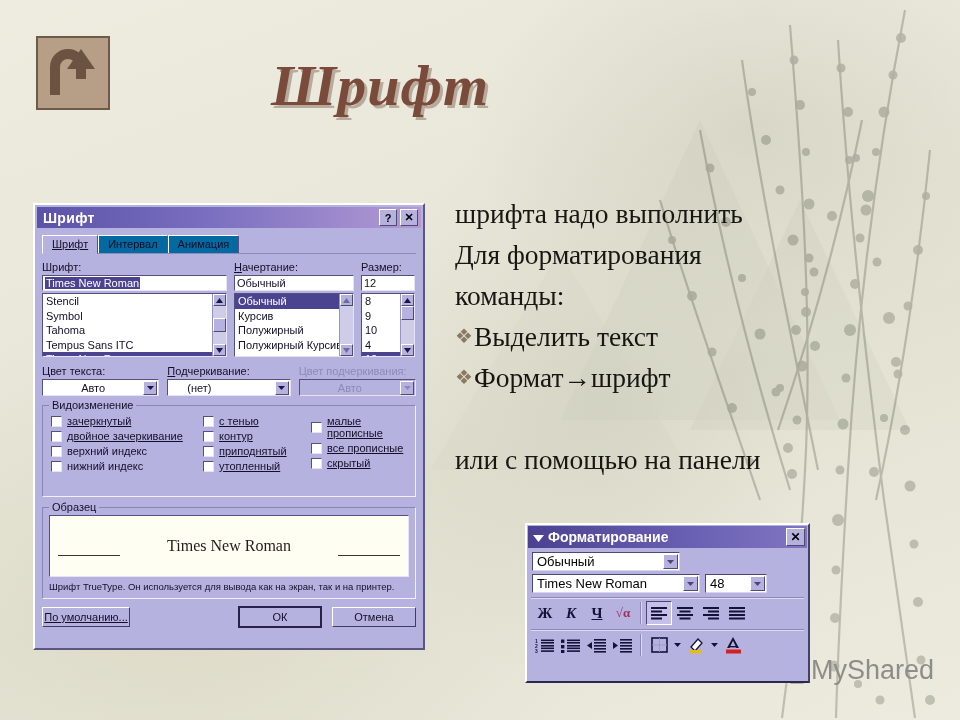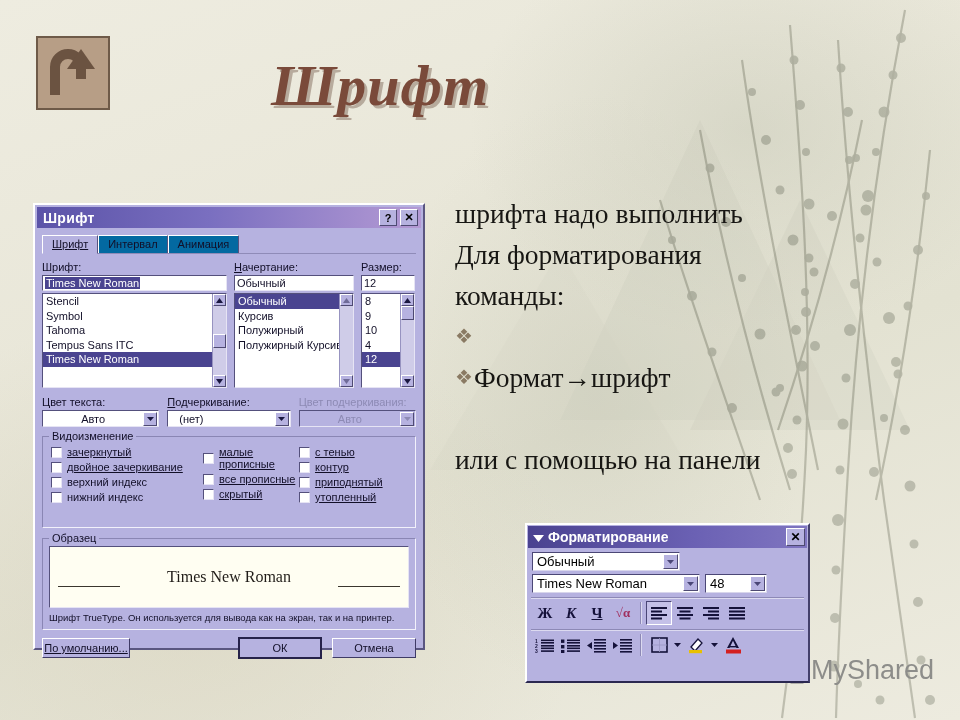--- a/index.html
+++ b/index.html
@@ -83,36 +83,36 @@
     border-bottom-color:#e6e4f4;box-sizing:border-box;
   }
   .lbl{font-size:11px;margin-bottom:2px;display:block;}
   .row1{display:flex;gap:7px;}
   .col-font{width:185px;}
   .col-style{width:120px;}
   .col-size{width:54px;}
   .edit{height:16px;line-height:15px;padding:0 2px;font-size:11px;overflow:hidden;white-space:nowrap;}
   .edit.sel{background:#fff;}
   .edit.sel span{background:#4a4490;color:#fff;padding:0 1px;}
-  .listbox{margin-top:2px;height:95px;display:flex;}
+  .listbox{margin-top:2px;height:64px;display:flex;}
   .lbitems{flex:1;background:#fff;overflow:hidden;}
   .lbitems div{font-size:11px;line-height:14.5px;padding:0 3px;white-space:nowrap;overflow:hidden;}
   .lbitems div.sel{background:#4a4490;color:#fff;}
   .sbar{width:13px;background:#b6b2e0;display:flex;flex-direction:column;border-left:1px solid #9793c0;}
   .sbtn{height:12px;background:#b6b2e0;border:1px solid #fff;border-right-color:#4e4a72;
         border-bottom-color:#4e4a72;display:flex;align-items:center;justify-content:center;box-sizing:border-box;}
   .sbtn svg{display:block;}
   .sthumb{height:14px;background:#b6b2e0;border:1px solid #fff;border-right-color:#4e4a72;
           border-bottom-color:#4e4a72;box-sizing:border-box;}
   .strack{flex:1;background:#cfcce8;}
   
   .row2{display:flex;gap:8px;margin-top:8px;}
   .combo{height:17px;display:flex;align-items:center;}
   .combo .cval{flex:1;text-align:center;font-size:11px;line-height:16px;overflow:hidden;white-space:nowrap;}
-  .combo .cval.left{text-align:left;padding-left:11px;}
+  .combo .cval.left{text-align:left;padding-left:19px;}
   .cbtn{width:14px;height:14px;margin-right:1px;background:#b6b2e0;border:1px solid #fff;
         border-right-color:#4e4a72;border-bottom-color:#4e4a72;display:flex;align-items:center;
         justify-content:center;box-sizing:border-box;}
   .disabled{color:#8d8ab4;}
   .disabled .field{background:#b6b2e0;}
   
   .group{margin-top:9px;border:1px solid #8a86b4;border-right-color:#f2f1fb;border-bottom-color:#f2f1fb;
          padding:9px 8px 21px;position:relative;}
   .group > .gtitle{position:absolute;top:-7px;left:6px;background:#b6b2e0;padding:0 3px;font-size:11px;}
   .effects{display:flex;}
@@ -281,20 +281,21 @@
   </div>
 
   <div id="title">Шрифт</div>
 
   <div id="bodytext">
     <p>шрифта надо выполнить</p>
     <p>Для форматирования</p>
     <p>команды:</p>
     <div class="bullet-row">
       <span class="bullet-mark">❖</span>
+      <span>Выделить текст</span>
     </div>
     <div class="bullet-row">
       <span class="bullet-mark">❖</span>
       <span>Формат</span>
         <span class="arrow">→</span>
         <span> шрифт</span>
     </div>
     <div class="gap"></div>
     <p>или с помощью на панели</p>
   </div>
@@ -471,50 +472,50 @@
               </label>
             <label class="chk">
                 <span class="box"></span>
                 <span>верхний индекс</span>
               </label>
             <label class="chk">
                 <span class="box"></span>
                 <span>нижний индекс</span>
               </label>
           </div>
+          <div class="effcol c2">
+            <label class="chk">
+                <span class="box"></span>
+                <span class="u">с тенью</span>
+              </label>
+            <label class="chk">
+                <span class="box"></span>
+                <span class="u">контур</span>
+              </label>
+            <label class="chk">
+                <span class="box"></span>
+                <span class="u">приподнятый</span>
+              </label>
+            <label class="chk">
+                <span class="box"></span>
+                <span class="u">утопленный</span>
+              </label>
+          </div>
           <div class="effcol">
             <label class="chk">
                 <span class="box"></span>
                 <span class="u">малые прописные</span>
               </label>
             <label class="chk">
                 <span class="box"></span>
                 <span class="u">все прописные</span>
               </label>
             <label class="chk">
                 <span class="box"></span>
                 <span class="u">скрытый</span>
-              </label>
-          </div>
-          <div class="effcol c2">
-            <label class="chk">
-                <span class="box"></span>
-                <span class="u">с тенью</span>
-              </label>
-            <label class="chk">
-                <span class="box"></span>
-                <span class="u">контур</span>
-              </label>
-            <label class="chk">
-                <span class="box"></span>
-                <span class="u">приподнятый</span>
-              </label>
-            <label class="chk">
-                <span class="box"></span>
-                <span class="u">утопленный</span>
               </label>
           </div>
         </div>
       </div>
 
       <div class="group" style="margin-top:10px;padding:7px 6px 5px">
         <span class="gtitle">Образец</span>
         <div class="sample">
           <span class="ln l"></span>
           <span>Times New Roman</span>

